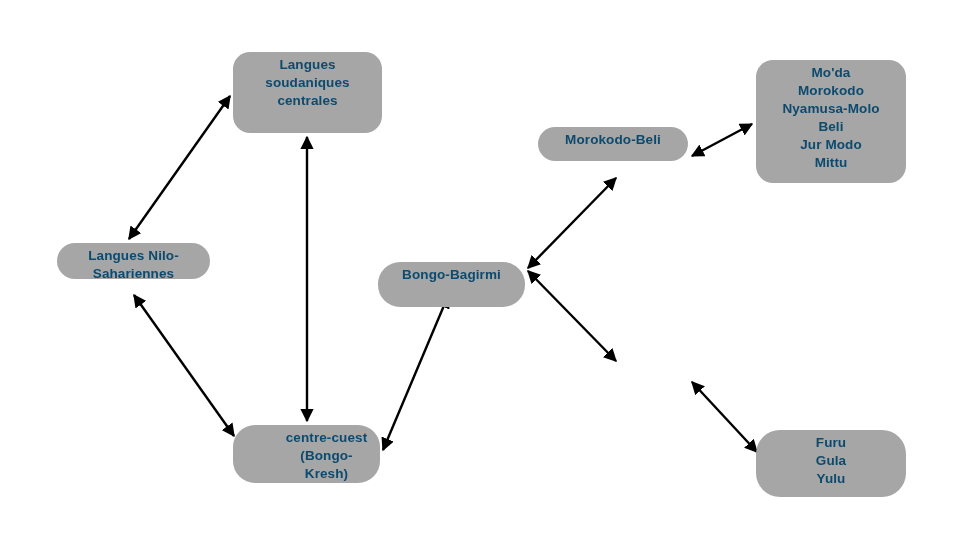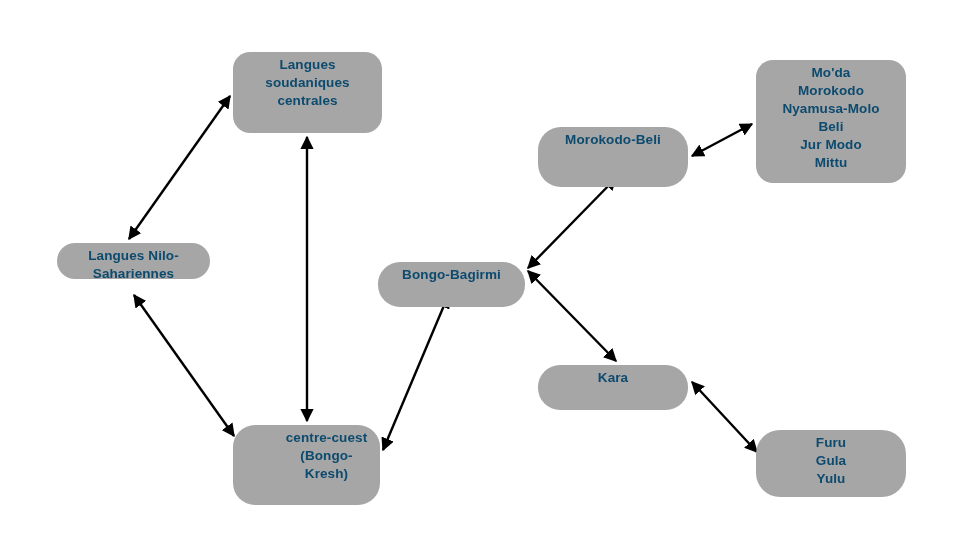--- a/index.html
+++ b/index.html
@@ -41,23 +41,23 @@
     padding: 4px 8px;
     z-index: 2;
   }
   .node-label {
     white-space: pre-line;
     display: block;
   }
   
   #node-nilo-saharan   { left: 57px;  top: 243px; width: 153px; height: 36px;  border-radius: 24px; }
   #node-central-sudanic{ left: 233px; top: 52px;  width: 149px; height: 81px;  border-radius: 17px; }
-  #node-centre-ouest   { left: 233px; top: 425px; width: 147px; height: 80px;  border-radius: 22px; padding-left: 48px; }
+  #node-centre-ouest   { left: 233px; top: 425px; width: 147px; height: 58px;  border-radius: 22px; padding-left: 48px; }
   #node-bongo-bagirmi  { left: 378px; top: 262px; width: 147px; height: 45px;  border-radius: 22px; }
-  #node-morokodo-beli  { left: 538px; top: 127px; width: 150px; height: 60px;  border-radius: 23px; }
+  #node-morokodo-beli  { left: 538px; top: 127px; width: 150px; height: 34px;  border-radius: 23px; }
   #node-kara           { left: 538px; top: 365px; width: 150px; height: 45px;  border-radius: 22px; }
   #node-moda-group     { left: 756px; top: 60px;  width: 150px; height: 123px; border-radius: 17px; }
   #node-furu-group     { left: 756px; top: 430px; width: 150px; height: 67px;  border-radius: 24px; }
 </style>
 </head>
 <body>
 
 <div id="canvas">
 
   <svg id="edge-layer" viewBox="0 0 960 540" width="960" height="540" xmlns="http://www.w3.org/2000/svg">
@@ -99,23 +99,20 @@
   </div>
 
   <div class="node" id="node-bongo-bagirmi">
     <span class="node-label">Bongo-Bagirmi</span>
   </div>
 
   <div class="node" id="node-morokodo-beli">
     <span class="node-label">Morokodo-Beli</span>
   </div>
 
-  <div class="node" id="node-kara">
-    <span class="node-label">Kara</span>
-  </div>
 
   <div class="node" id="node-moda-group">
     <span class="node-label">Mo'da
 Morokodo
 Nyamusa-Molo
 Beli
 Jur Modo
 Mittu</span>
   </div>
 

